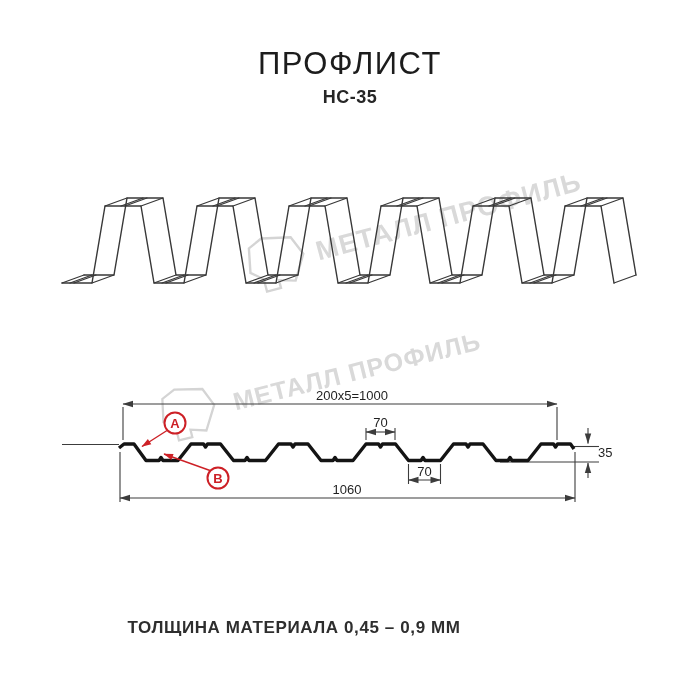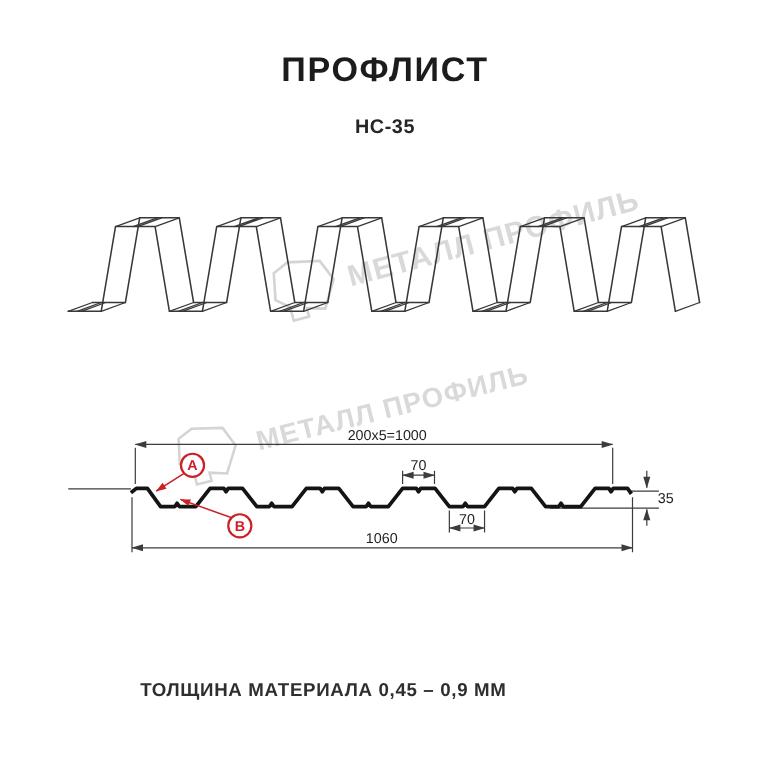--- a/index.html
+++ b/index.html
@@ -3,24 +3,24 @@
 <meta charset="utf-8">
 <style>
   html,body{margin:0;padding:0;background:#fff;}
   .page{
     position:relative;width:700px;height:700px;background:#ffffff;
     font-family:"Liberation Sans",sans-serif;overflow:hidden;
   }
   
   .header{position:absolute;top:46px;left:0;width:700px;text-align:center;}
   .title{
-    font-size:31px;font-weight:700;letter-spacing:1.5px;color:#1c1c1c;
+    font-size:31px;font-weight:400;letter-spacing:1.5px;color:#1c1c1c;
   }
   .subtitle{
-    margin-top:23px;font-size:18px;font-weight:600;letter-spacing:0.5px;color:#262626;
+    margin-top:5px;font-size:18px;font-weight:600;letter-spacing:0.5px;color:#262626;
   }
   
   .wm{
     position:absolute;display:flex;align-items:center;gap:10px;
     color:#d9d9d9;font-weight:700;white-space:nowrap;
     transform-origin:left center;z-index:1;user-select:none;
   }
   .wm1{left:245px;top:240px;font-size:27px;letter-spacing:1px;transform:rotate(-15deg);}
   .wm2{left:152px;top:393px;font-size:25px;letter-spacing:1px;transform:rotate(-14deg);}
   .wm svg{display:block;}

